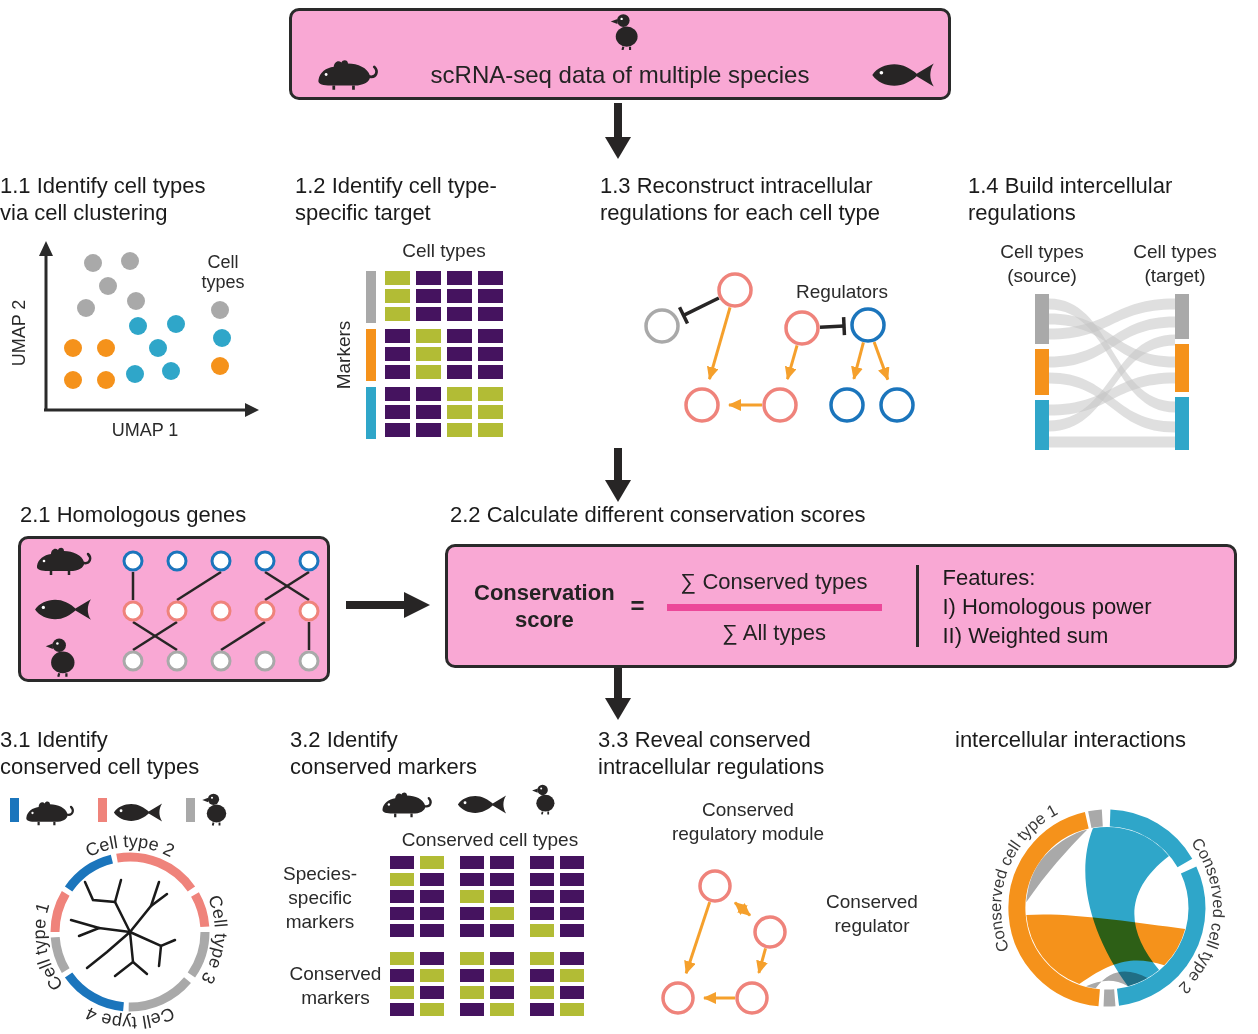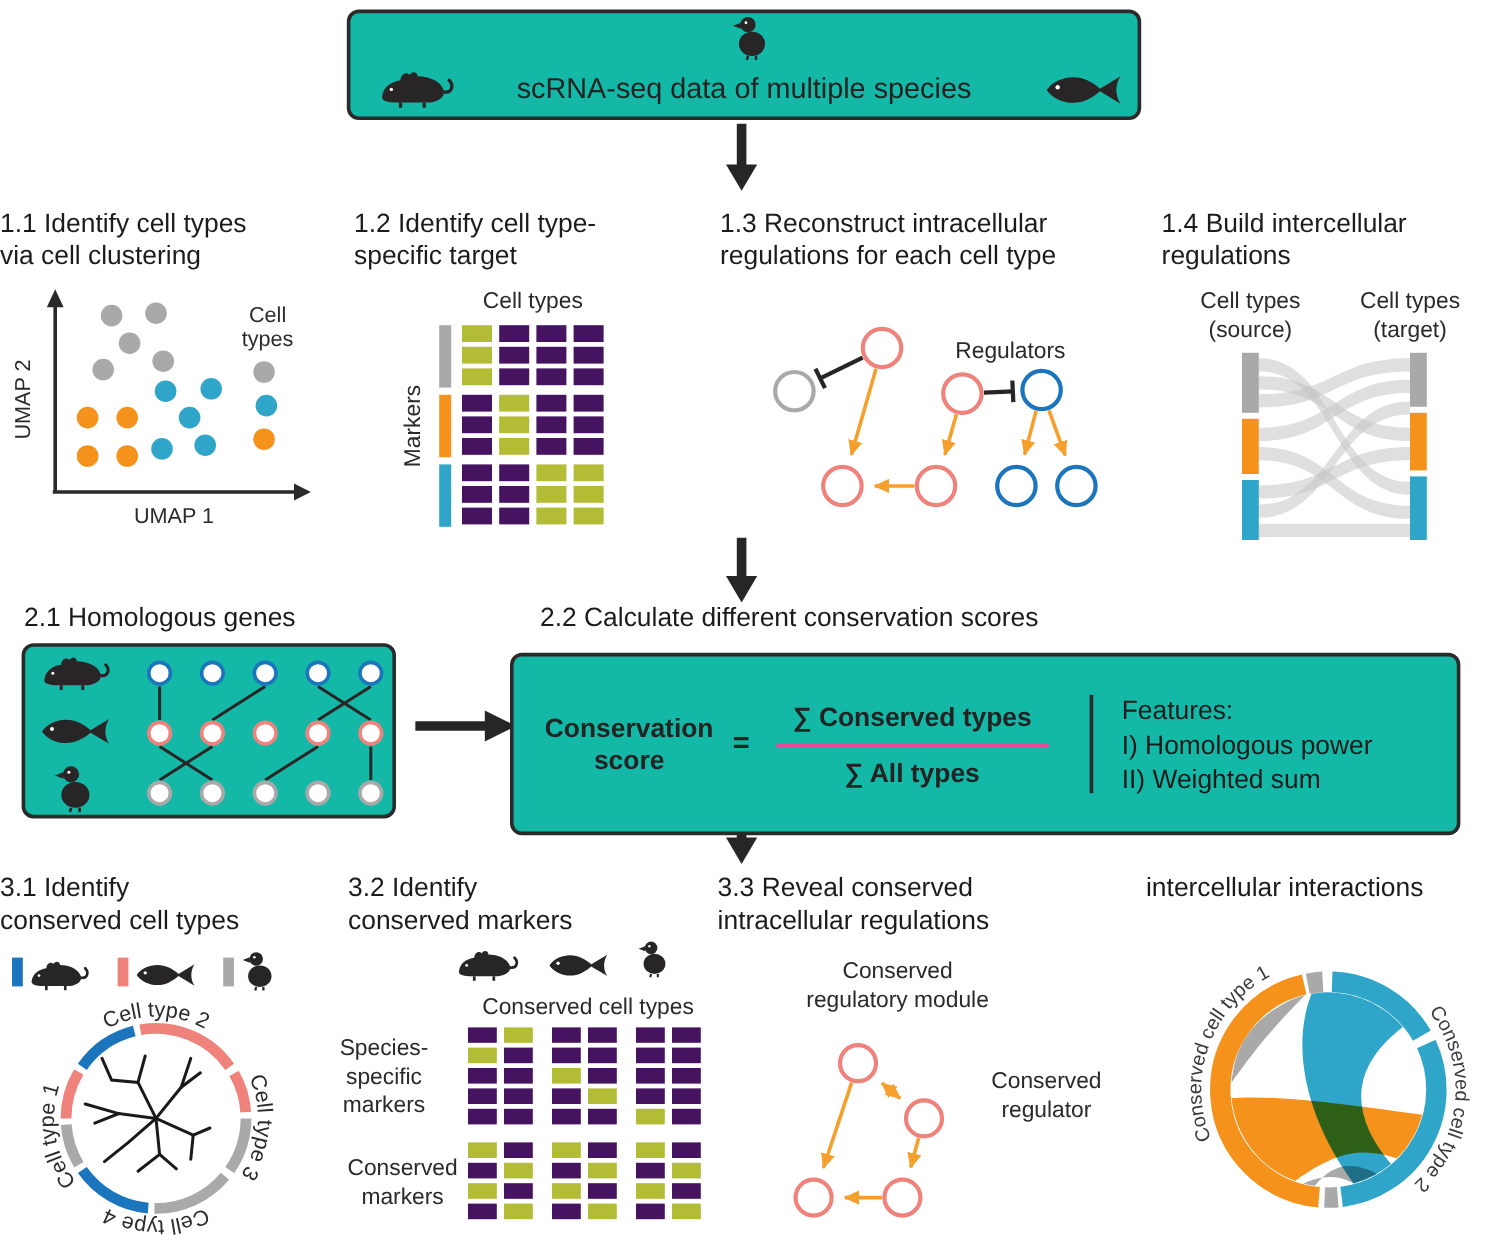--- a/index.html
+++ b/index.html
@@ -4,29 +4,29 @@
 <style>
   *{box-sizing:border-box;margin:0;padding:0}
   body{background:#fff}
   #canvas{position:relative;width:1258px;height:1034px;background:#fff;
     font-family:"Liberation Sans",sans-serif;color:#232323;overflow:hidden}
   .abs{position:absolute;display:block}
   .ttl{position:absolute;text-align:left;font-size:22px;line-height:27px;color:#1b1b1b}
   .ttl span{display:block}
   .lbl{position:absolute;text-align:center;font-size:19px;line-height:24px;color:#2a2a2a}
   .lbl span{display:block}
-  .box{position:absolute;border:3px solid #2a2a2a;border-radius:10px;background:#14b8a6}
+  .box{position:absolute;border:3px solid #2a2a2a;border-radius:10px;background:#f9a8d4}
   #top-label{position:absolute;left:0;right:0;top:50px;text-align:center;font-size:24px;color:#232323}
   #formula{display:flex;align-items:center;padding-left:26px}
   .lhs{font-weight:bold;font-size:22px;text-align:center;line-height:27px}
   .lhs span{display:block}
   .eq{font-weight:bold;font-size:24px;margin:0 12px 0 16px}
   .frac{display:flex;flex-direction:column;align-items:center;margin:0 10px}
-  .frac .num{font-weight:bold;font-size:22px;border-bottom:3px solid #ec4899;padding:2px 14px 9px}
-  .frac .den{font-weight:bold;font-size:22px;padding-top:9px}
+  .frac .num{font-weight:normal;font-size:22px;border-bottom:7px solid #ec4899;padding:2px 14px 9px}
+  .frac .den{font-weight:normal;font-size:22px;padding-top:9px}
   .divider{width:0;height:82px;border-left:3px solid #2a2a2a;margin:0 24px}
   .features{font-size:22px;line-height:29px;color:#1b1b1b}
   .features span{display:block}
   svg text{font-family:"Liberation Sans",sans-serif}
 </style>
 </head>
 <body>
 
 <div id="canvas">
 
@@ -261,21 +261,21 @@
           <circle cx="200" cy="122" r="9" fill="#fff" stroke="#A9A9A9" stroke-width="3"></circle>
           <circle cx="244" cy="122" r="9" fill="#fff" stroke="#A9A9A9" stroke-width="3"></circle>
           <circle cx="288" cy="122" r="9" fill="#fff" stroke="#A9A9A9" stroke-width="3"></circle>
         </g>
     </svg>
   </div>
 
   <div class="ttl" style="left:450px;top:501px;width:790px">
     <span>2.2 Calculate different conservation scores</span>
   </div>
-  <div class="box" id="formula" style="left:425px;top:544px;width:792px;height:152px">
+  <div class="box" id="formula" style="left:445px;top:544px;width:792px;height:124px">
     <div class="lhs">
       <span>Conservation</span>
         <span>score</span>
     </div>
     <div class="eq">=</div>
     <div class="frac">
       <div class="num">∑ Conserved types</div>
       <div class="den">∑ All types</div>
     </div>
     <div class="divider"></div>

